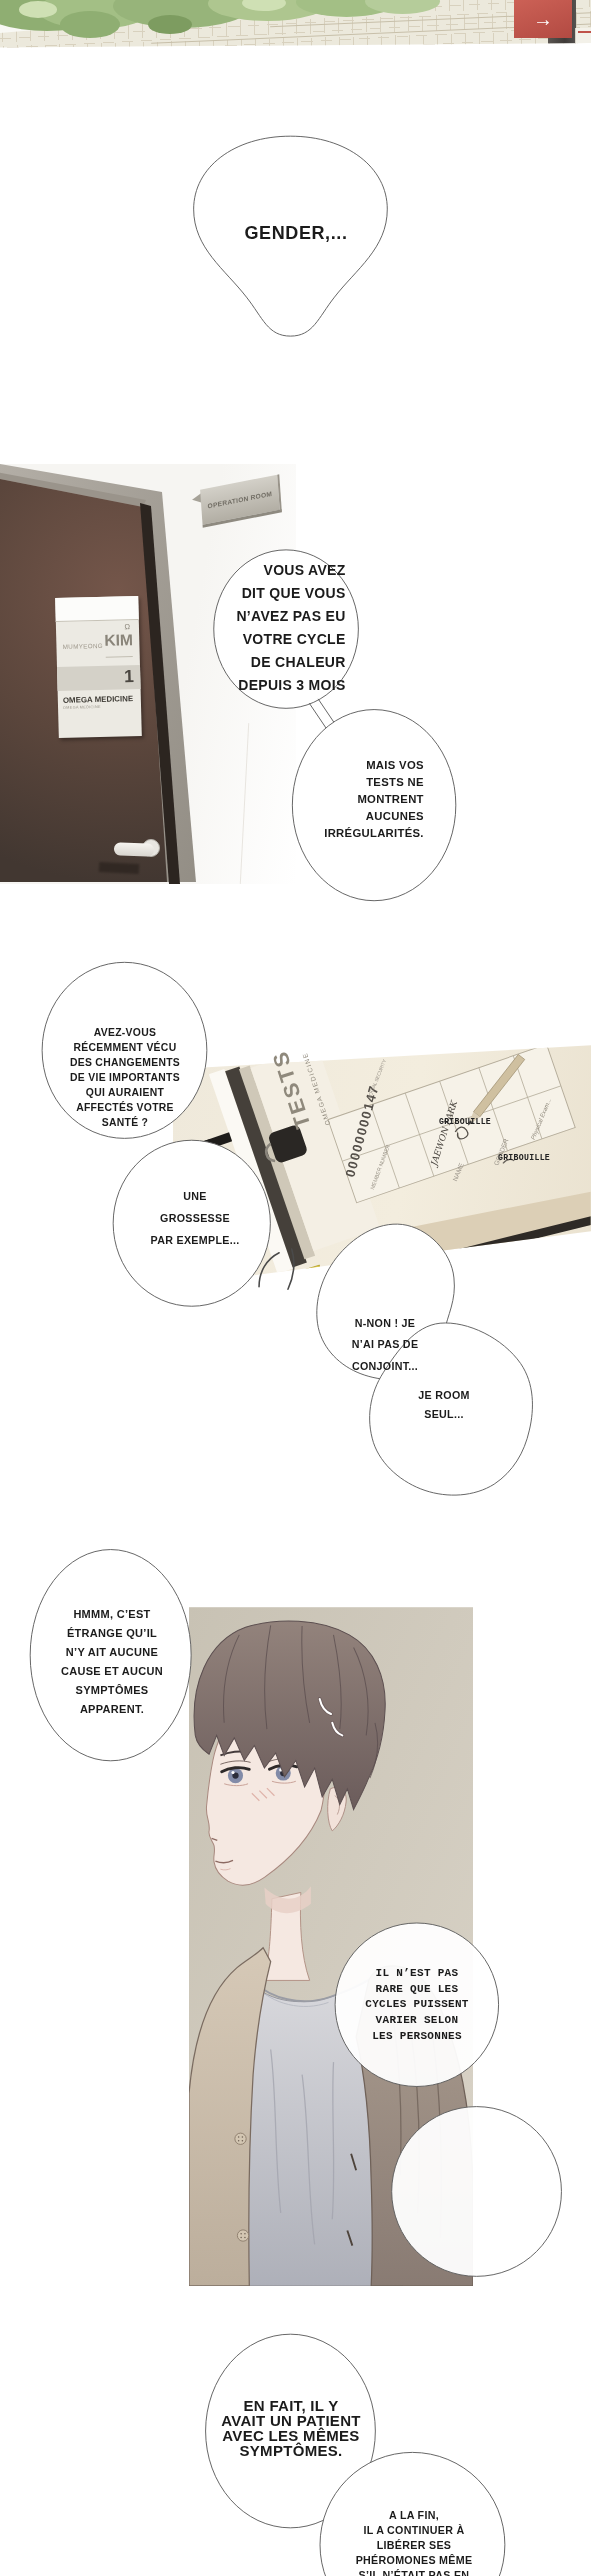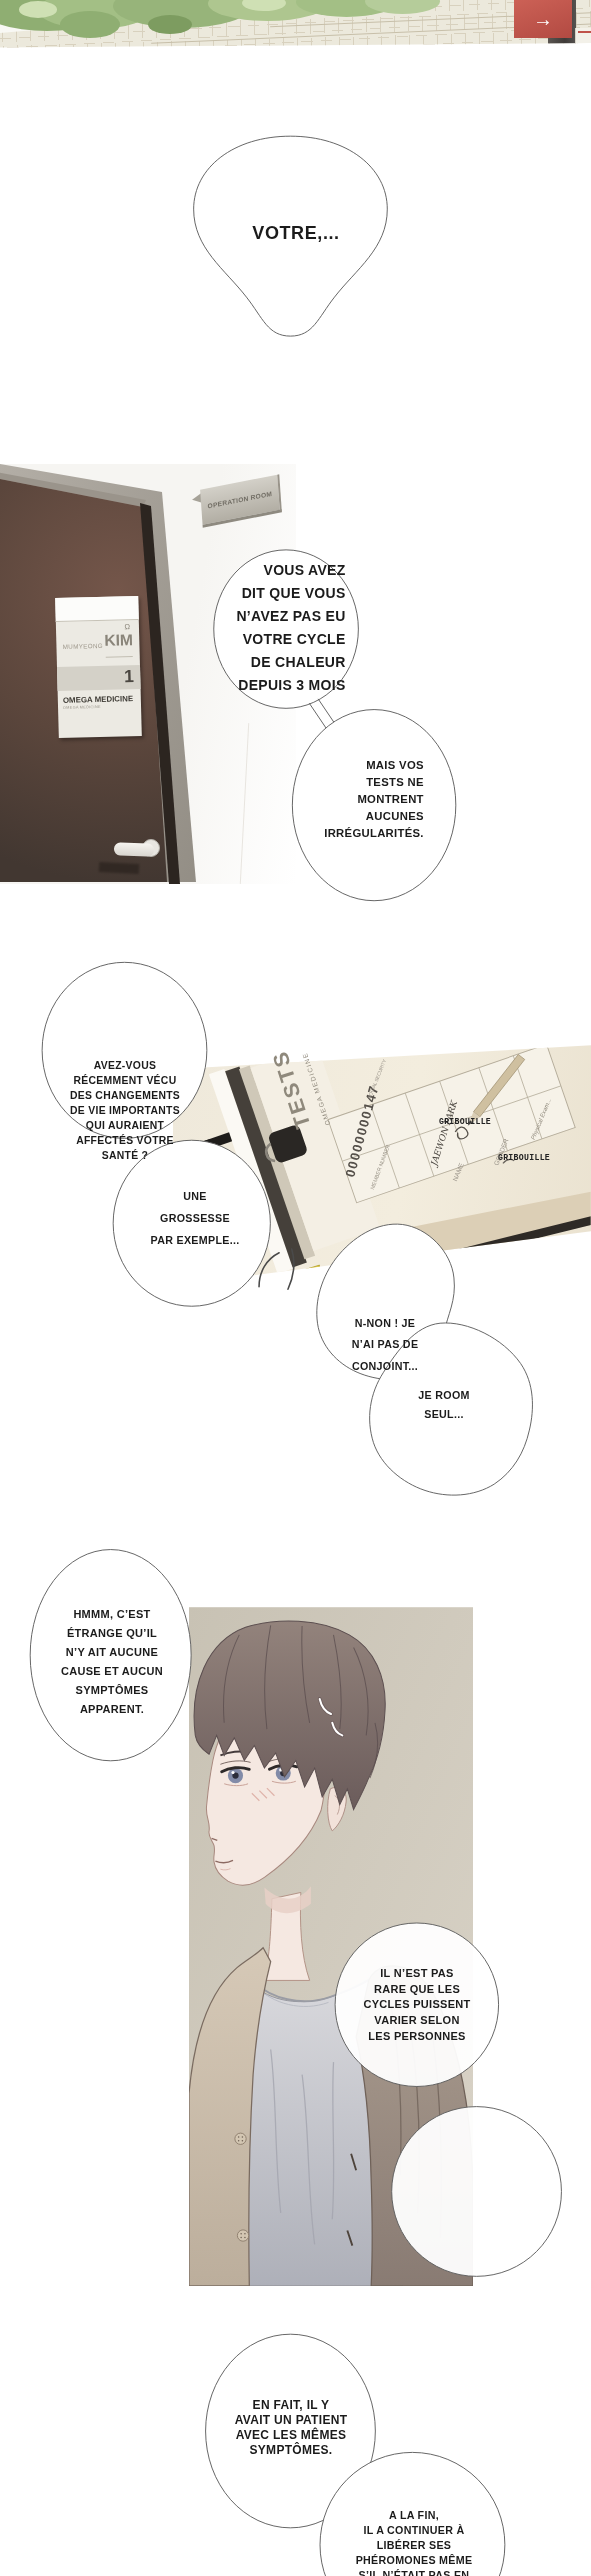--- a/index.html
+++ b/index.html
@@ -318,59 +318,59 @@
     <path class="bub" d="M700,2104 C744,2100 800,2128 828,2168 C850,2200 850,2240 842,2274 C834,2310 816,2340 786,2360
              C754,2380 712,2382 676,2370 C640,2358 606,2330 594,2294 C582,2256 588,2216 610,2182
              C632,2148 660,2108 700,2104 Z"></path>
     <ellipse class="bub" cx="176" cy="2632" rx="128" ry="168"></ellipse>
     <circle class="bub" style="fill:rgba(255,255,255,.94);" cx="663" cy="3188" r="130"></circle>
     <circle class="bub" style="fill:rgba(255,255,255,.95);" cx="758" cy="3485" r="135"></circle>
     <ellipse class="bub" cx="462" cy="3866" rx="135" ry="154"></ellipse>
     <circle class="bub" cx="656" cy="4047" r="147"></circle>
   </svg>
 
-  <div class="btxt" style="left:296px;top:233px;font-size:18px;letter-spacing:0.6px;">VOTRE,...</div>
+  <div class="btxt" style="left:296px;top:233px;font-size:18px;letter-spacing:0.6px;">GENDER,...</div>
   <div class="btxt" style="left:291px;top:628px;font-size:14px;line-height:23px;text-align:right;">VOUS AVEZ
 DIT QUE VOUS
 N’AVEZ PAS EU
 VOTRE CYCLE
 DE CHALEUR
 DEPUIS 3 MOIS</div>
   <div class="btxt" style="left:374px;top:799px;font-size:11.3px;line-height:17px;text-align:right;">MAIS VOS
 TESTS NE
 MONTRENT
 AUCUNES
 IRRÉGULARITÉS.</div>
-  <div class="btxt" style="left:125px;top:1110px;font-size:10.4px;line-height:15px;">AVEZ-VOUS
+  <div class="btxt" style="left:125px;top:1077px;font-size:10.4px;line-height:15px;">AVEZ-VOUS
 RÉCEMMENT VÉCU
 DES CHANGEMENTS
 DE VIE IMPORTANTS
 QUI AURAIENT
 AFFECTÉS VOTRE
 SANTÉ ?</div>
   <div class="btxt" style="left:195px;top:1218px;font-size:10.7px;line-height:22px;">UNE
 GROSSESSE
 PAR EXEMPLE...</div>
   <div class="btxt" style="left:385px;top:1297px;font-size:10.7px;line-height:21.4px;margin-top:48px;">N-NON ! JE
 N’AI PAS DE
 CONJOINT...</div>
   <div class="btxt" style="left:444px;top:1405px;font-size:10.7px;line-height:19px;">JE ROOM
 SEUL...</div>
   <div class="btxt" style="left:112px;top:1662px;font-size:11px;line-height:19px;">HMMM, C’EST
 ÉTRANGE QU’IL
 N’Y AIT AUCUNE
 CAUSE ET AUCUN
 SYMPTÔMES
 APPARENT.</div>
-  <div class="btxt" style="left:417px;top:2005px;font-size:11px;line-height:15.7px;">IL N’EST PAS
+  <div class="btxt" style="left:417px;top:2005px;font-size:11px;line-height:15.7px;font-family:Liberation Mono, monospace;">IL N’EST PAS
 RARE QUE LES
 CYCLES PUISSENT
 VARIER SELON
 LES PERSONNES</div>
-  <div class="btxt" style="left:291px;top:2428px;font-size:12px;line-height:15px;">EN FAIT, IL Y
+  <div class="btxt" style="left:291px;top:2428px;font-size:15px;line-height:15px;">EN FAIT, IL Y
 AVAIT UN PATIENT
 AVEC LES MÊMES
 SYMPTÔMES.</div>
   <div class="btxt" style="left:414px;top:2545px;font-size:10.7px;line-height:15px;">A LA FIN,
 IL A CONTINUER À
 LIBÉRER SES
 PHÉROMONES MÊME
 S’IL N’ÉTAIT PAS EN</div>
 
 </div>

